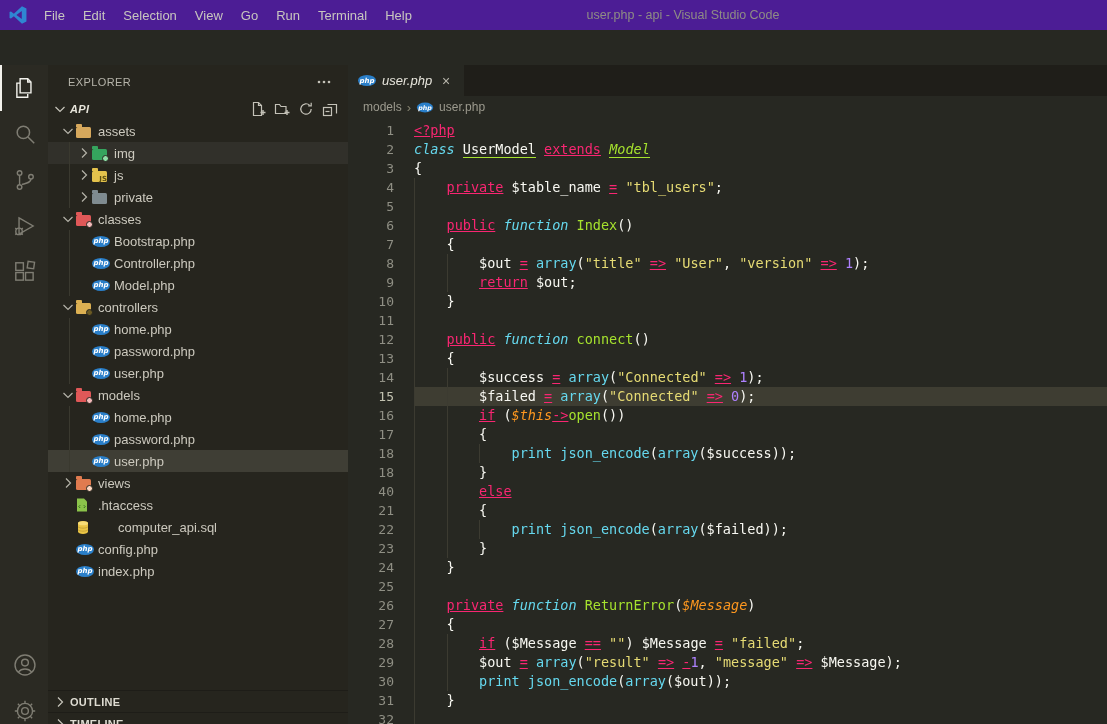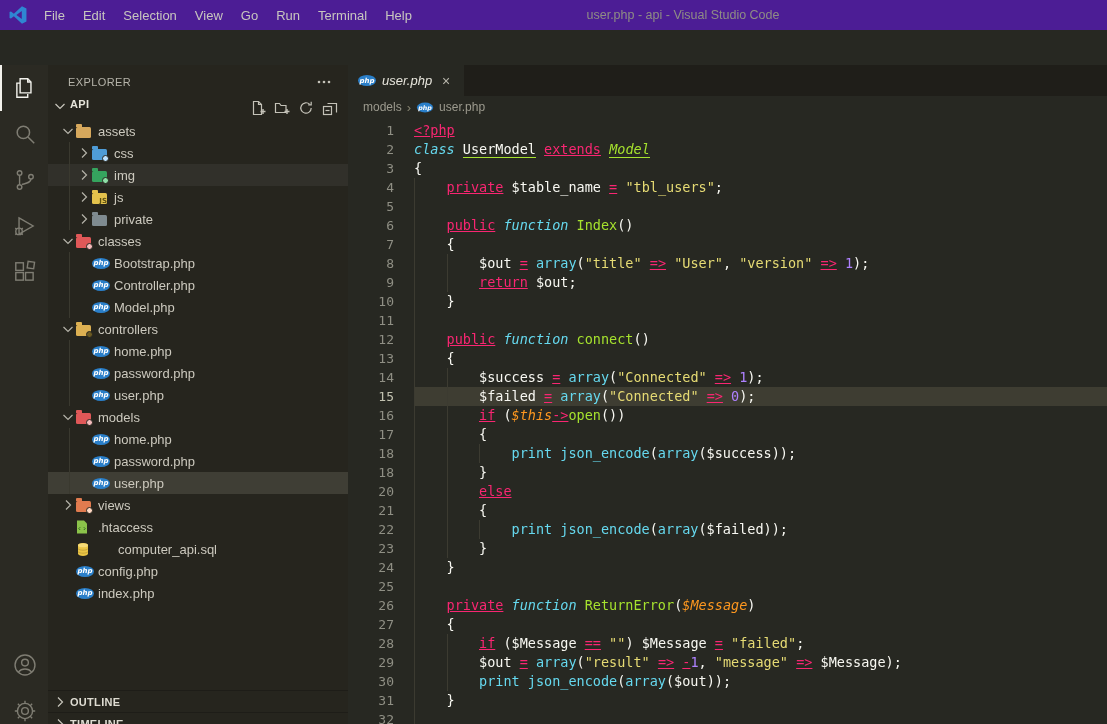--- a/index.html
+++ b/index.html
@@ -20,21 +20,21 @@
   .activitybar { width:48px; background:#2b2a23; display:flex; flex-direction:column; align-items:stretch; flex-shrink:0; }
   .ab-item { height:46px; display:flex; align-items:center; justify-content:center; color:#7f7d73; border-left:2px solid transparent; }
   .ab-item.active { color:#f2f1ec; border-left:2px solid #f2f1ec; }
   .ab-spacer { flex:1; }
 
   
   .sidebar { width:300px; background:#26251e; display:flex; flex-direction:column; flex-shrink:0; }
   .sb-header { height:33px; display:flex; align-items:center; padding:0 14px 0 20px; }
   .sb-title { font-size:11px; color:#b6b4aa; letter-spacing:.4px; flex:1; }
   .sb-ellipsis { color:#c4c2b8; width:20px; height:20px; display:flex; align-items:center; justify-content:center; }
-  .section-header { height:22px; display:flex; align-items:flex-start; padding:0 8px 0 4px; }
+  .section-header { height:22px; display:flex; align-items:center; padding:0 8px 0 4px;font-style:italic; }
   .section-chev { width:16px; height:16px; color:#c8c6bc; display:flex; align-items:center; }
   .section-label { font-size:11px; font-weight:bold; color:#e6e4da; letter-spacing:.3px; flex:1; margin-left:2px; }
   .section-actions { display:flex; gap:4px; }
   .sa-btn { width:20px; height:20px; color:#c4c2b8; display:flex; align-items:center; justify-content:center; }
 
   .tree { flex:1; overflow:hidden; }
   .trow { height:22px; display:flex; align-items:center; font-size:13px; color:#ccc9be; white-space:nowrap; background-repeat:no-repeat; }
   .trow.lvl1 { background-image:linear-gradient(#3a392f,#3a392f); background-size:1px 22px; background-position:21px 0; }
   .trow.selected { background-color:#3f3e35; }
   .trow.hovered { background-color:#31302a; }
@@ -222,33 +222,20 @@
           <span class="tchev">
             <svg width="16" height="16" viewBox="0 0 16 16" fill="none" stroke="currentColor" stroke-width="1.2">
               <path d="M3.5 6l4.5 4.5L12.5 6"></path>
             </svg>
           </span>
           <span class="ticon">
             <span class="fold" style="background: rgb(214, 168, 92);"></span>
           </span>
           <span class="tlabel">assets</span>
         </div>
-        <div class="trow lvl1" style="padding-left: 28px;">
-          <span class="tchev">
-            <svg width="16" height="16" viewBox="0 0 16 16" fill="none" stroke="currentColor" stroke-width="1.2">
-              <path d="M6 3.5L10.5 8 6 12.5"></path>
-            </svg>
-          </span>
-          <span class="ticon">
-            <span class="fold" style="background: rgb(79, 156, 214);">
-              <span class="fbadge" style="background: rgb(191, 227, 255);"></span>
-            </span>
-          </span>
-          <span class="tlabel">css</span>
-        </div>
         <div class="trow lvl1 hovered" style="padding-left: 28px;">
           <span class="tchev">
             <svg width="16" height="16" viewBox="0 0 16 16" fill="none" stroke="currentColor" stroke-width="1.2">
               <path d="M6 3.5L10.5 8 6 12.5"></path>
             </svg>
           </span>
           <span class="ticon">
             <span class="fold" style="background: rgb(53, 164, 94);">
               <span class="fbadge" style="background: rgb(143, 223, 168);"></span>
             </span>
@@ -524,21 +511,21 @@
         </div>
         <div class="code-line">
           <span class="ln">18</span>
           <span class="lc"><span class="ig"></span><span class="ig"></span><span class="ig"></span><span class="tk-c">print</span><span class="tk-v"> </span><span class="tk-c">json_encode</span><span class="tk-v">(</span><span class="tk-c">array</span><span class="tk-v">(</span><span class="tk-v">$success</span><span class="tk-v">));</span></span>
         </div>
         <div class="code-line">
           <span class="ln">18</span>
           <span class="lc"><span class="ig"></span><span class="ig"></span><span class="tk-v">}</span></span>
         </div>
         <div class="code-line">
-          <span class="ln">20</span>
+          <span class="ln">40</span>
           <span class="lc"><span class="ig"></span><span class="ig"></span><span class="tk-k">else</span></span>
         </div>
         <div class="code-line">
           <span class="ln">21</span>
           <span class="lc"><span class="ig"></span><span class="ig"></span><span class="tk-v">{</span></span>
         </div>
         <div class="code-line">
           <span class="ln">22</span>
           <span class="lc"><span class="ig"></span><span class="ig"></span><span class="ig"></span><span class="tk-c">print</span><span class="tk-v"> </span><span class="tk-c">json_encode</span><span class="tk-v">(</span><span class="tk-c">array</span><span class="tk-v">(</span><span class="tk-v">$failed</span><span class="tk-v">));</span></span>
         </div>

